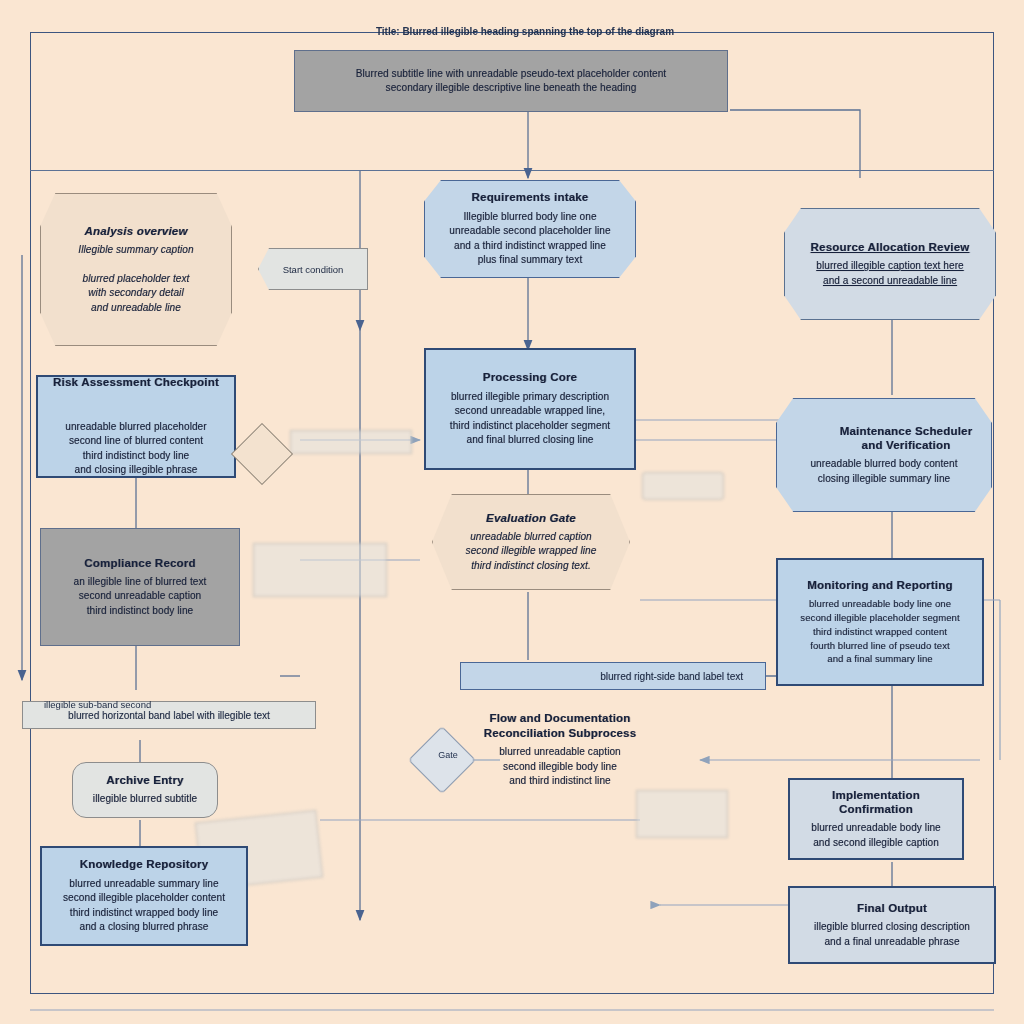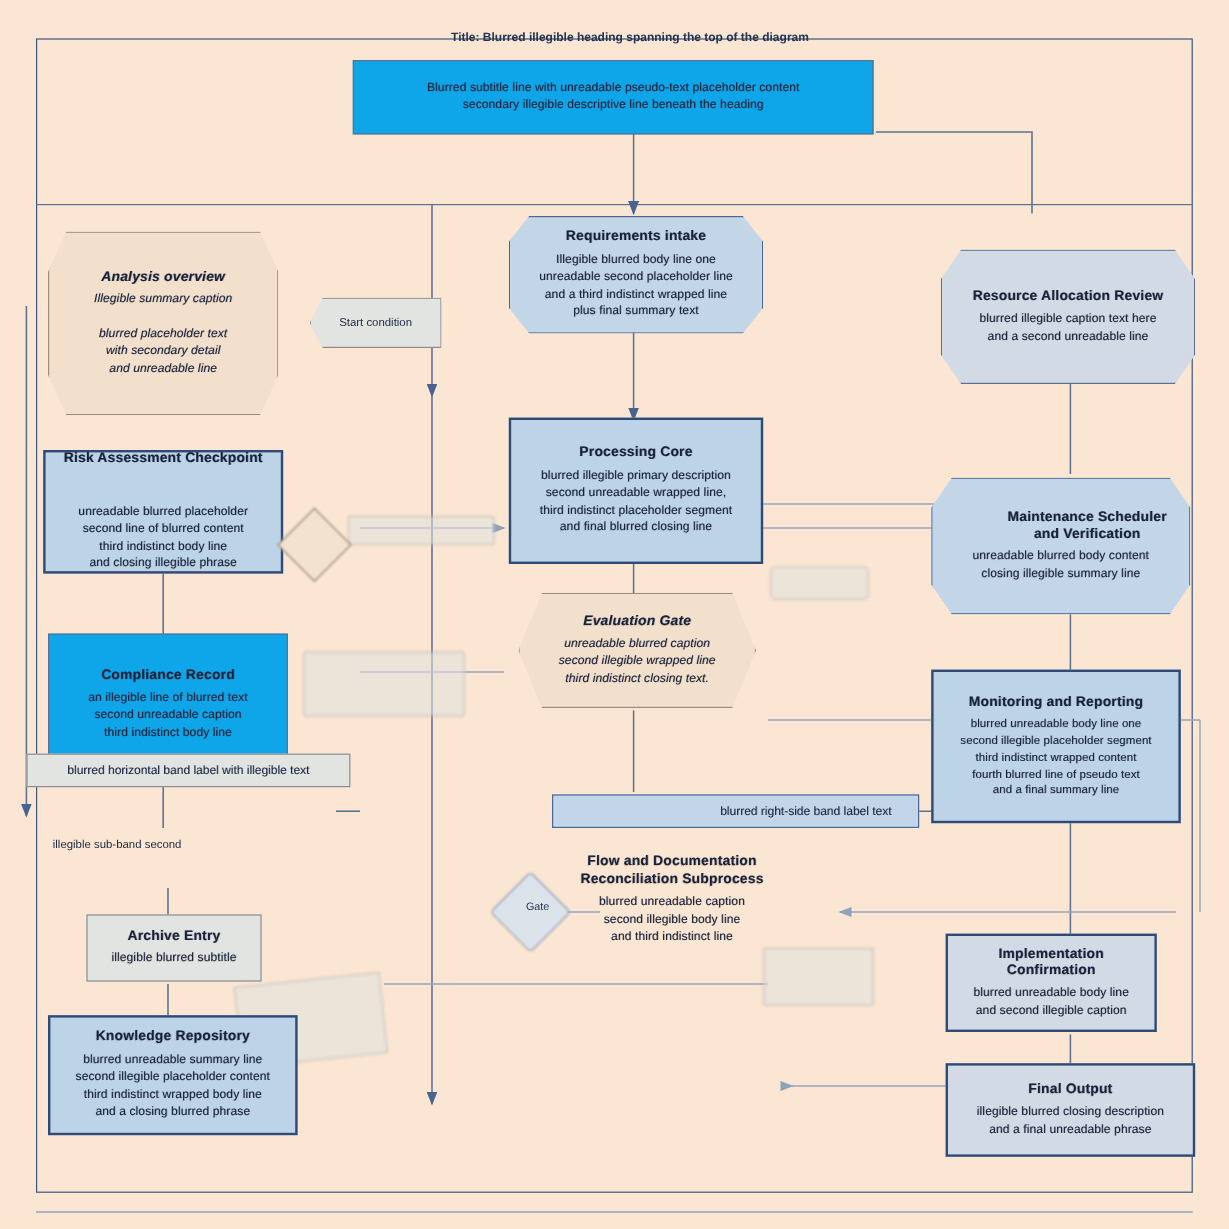--- a/index.html
+++ b/index.html
@@ -35,21 +35,21 @@
     font-size:10px;
     line-height:1.45;
     letter-spacing:0.1px;
     text-shadow:0.5px 0 0 rgba(30,40,70,.28), -0.4px 0.3px 0 rgba(120,90,70,.22);
   }
 
   
   .f-blue{background:#bcd3e8;border:2px solid #2f4a75;}
   .f-blue-soft{background:#c3d6e8;border:1.4px solid #4a6795;}
   .f-gray-blue{background:#d2dbe5;border:1.4px solid #5a7190;}
-  .f-tan{background:#0ea5e9;border:1.6px solid #5f6f8c;}
+  .f-tan{background:#a3a3a3;border:1.6px solid #5f6f8c;}
   .f-tan-soft{background:#f2e0cd;border:1.2px solid #9a8c7e;font-style:italic;}
   .f-pale{background:#e2e4e2;border:1.2px solid #8d8d8d;}
 
   .oct{
     clip-path:polygon(8% 0,92% 0,100% 22%,100% 78%,92% 100%,8% 100%,0 78%,0 22%);
   }
   .hex{
     clip-path:polygon(10% 0,90% 0,100% 50%,90% 100%,10% 100%,0 50%);
   }
 
@@ -185,21 +185,21 @@
   </div>
 
   <div class="node f-blue-soft oct" style="left:424px;top:180px;width:212px;height:98px;">
     <div class="t">Requirements intake</div>
     <div class="b" style="white-space:pre-line;">Illegible blurred body line one
 unreadable second placeholder line
 and a third indistinct wrapped line
 plus final summary text</div>
   </div>
 
-  <div class="node f-gray-blue oct" style="left:784px;top:208px;width:212px;height:112px;">
+  <div class="node f-gray-blue oct" style="left:784px;top:208px;width:212px;height:112px;text-decoration:underline;">
     <div class="t" style="white-space:pre-line;">Resource Allocation Review</div>
     <div class="b" style="white-space:pre-line;">blurred illegible caption text here
 and a second unreadable line</div>
   </div>
 
   <div class="node f-blue" style="left:36px;top:375px;width:200px;height:103px;gap:25px;">
     <div class="t">Risk Assessment Checkpoint</div>
     <div class="b" style="white-space:pre-line;">unreadable blurred placeholder
 second line of blurred content
 third indistinct body line
@@ -239,21 +239,21 @@
 
   <div class="node f-blue" style="left:776px;top:558px;width:208px;height:128px;">
     <div class="t">Monitoring and Reporting</div>
     <div class="b" style="white-space:pre-line;font-size:9.5px;">blurred unreadable body line one
 second illegible placeholder segment
 third indistinct wrapped content
 fourth blurred line of pseudo text
 and a final summary line</div>
   </div>
 
-  <div class="band f-pale" style="left:22px;top:628px;width:270px;height:28px;">
+  <div class="band f-pale" style="left:22px;top:701px;width:294px;height:28px;">
     <span>blurred horizontal band label with illegible text</span>
   </div>
 
   <div class="band f-blue-soft" style="left:460px;top:662px;width:306px;height:28px;justify-content:flex-end;padding-right:22px;">
     <span>blurred right-side band label text</span>
   </div>
 
   <div class="tag" style="left:44px;top:695px;width:240px;height:18px;justify-content:flex-start;">
     <span>illegible sub-band second</span>
   </div>
@@ -262,21 +262,21 @@
     <div class="t" style="white-space:pre-line;">Flow and Documentation
 Reconciliation Subprocess</div>
     <div class="b" style="white-space:pre-line;">blurred unreadable caption
 second illegible body line
 and third indistinct line</div>
   </div>
 
   <div style="position:absolute;left:418px;top:736px;width:46px;height:46px;border:1.2px solid #8596ad;background:#dde3ea;transform:rotate(45deg);border-radius:4px;filter:blur(.7px);"></div>
   <div class="arrow-lbl" style="left:428px;top:750px;width:40px;text-align:center;">Gate</div>
 
-  <div class="node f-pale" style="left:72px;top:762px;width:146px;height:56px;">
+  <div class="node f-pale" style="left:72px;top:762px;width:146px;height:56px;border-radius:14px;">
     <div class="t">Archive Entry</div>
     <div class="b">illegible blurred subtitle</div>
   </div>
 
   <div class="node f-blue" style="left:40px;top:846px;width:208px;height:100px;">
     <div class="t">Knowledge Repository</div>
     <div class="b" style="white-space:pre-line;">blurred unreadable summary line
 second illegible placeholder content
 third indistinct wrapped body line
 and a closing blurred phrase</div>

